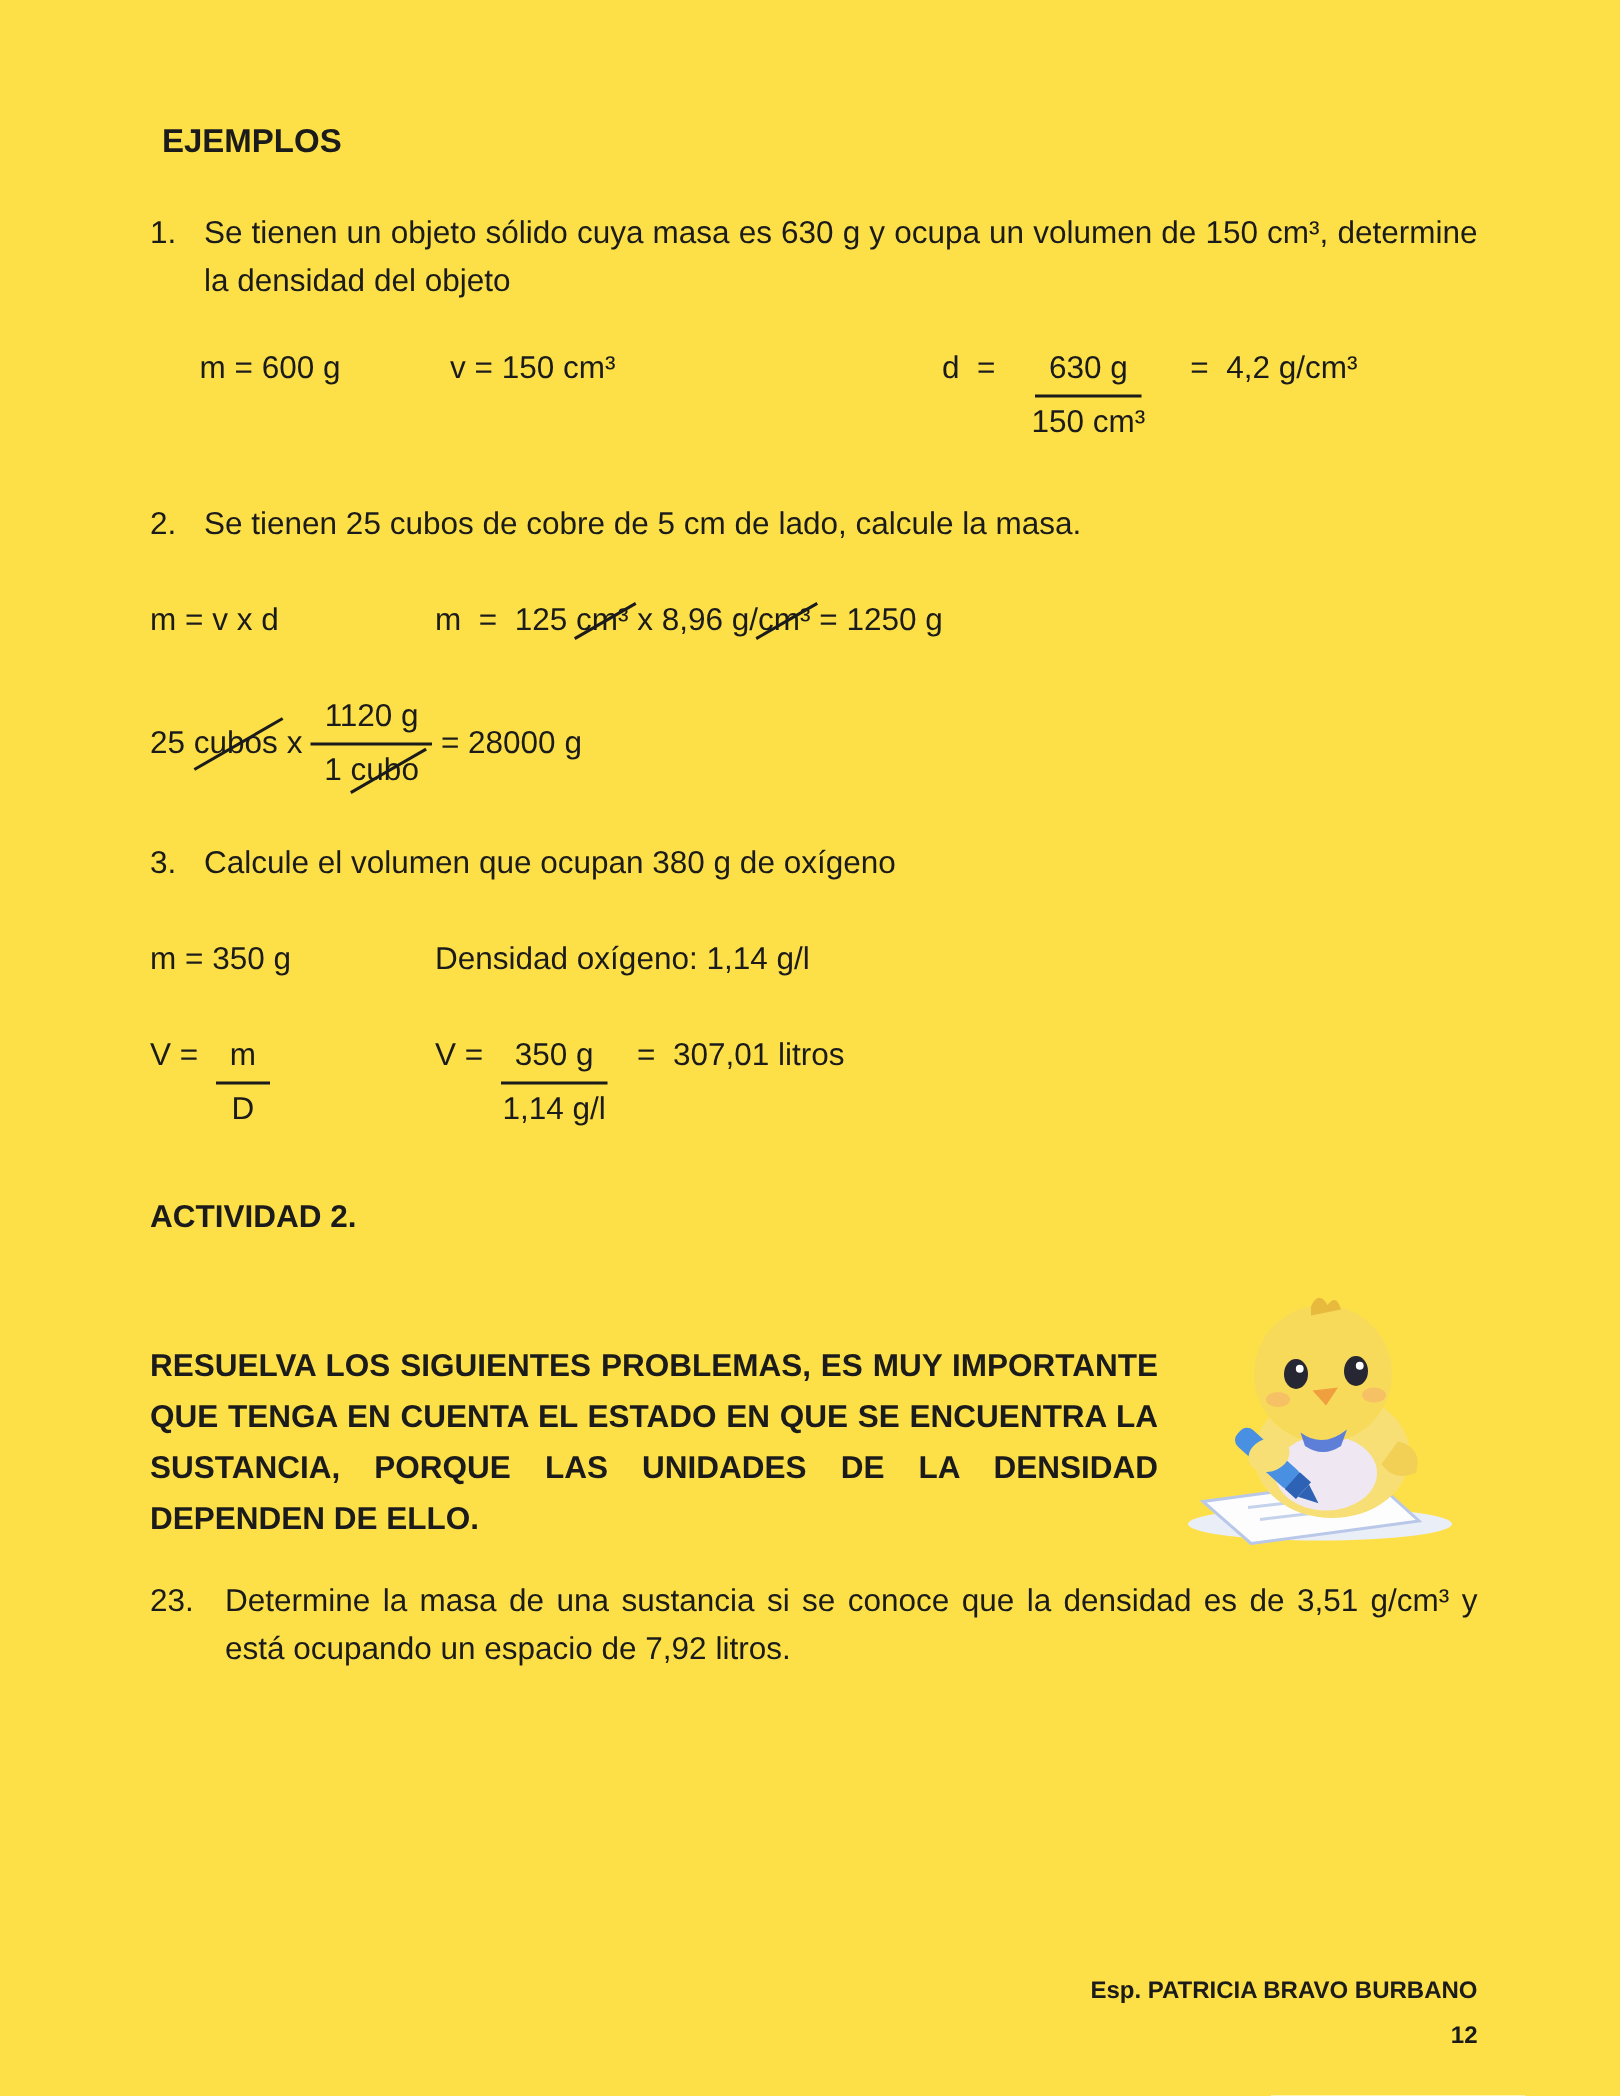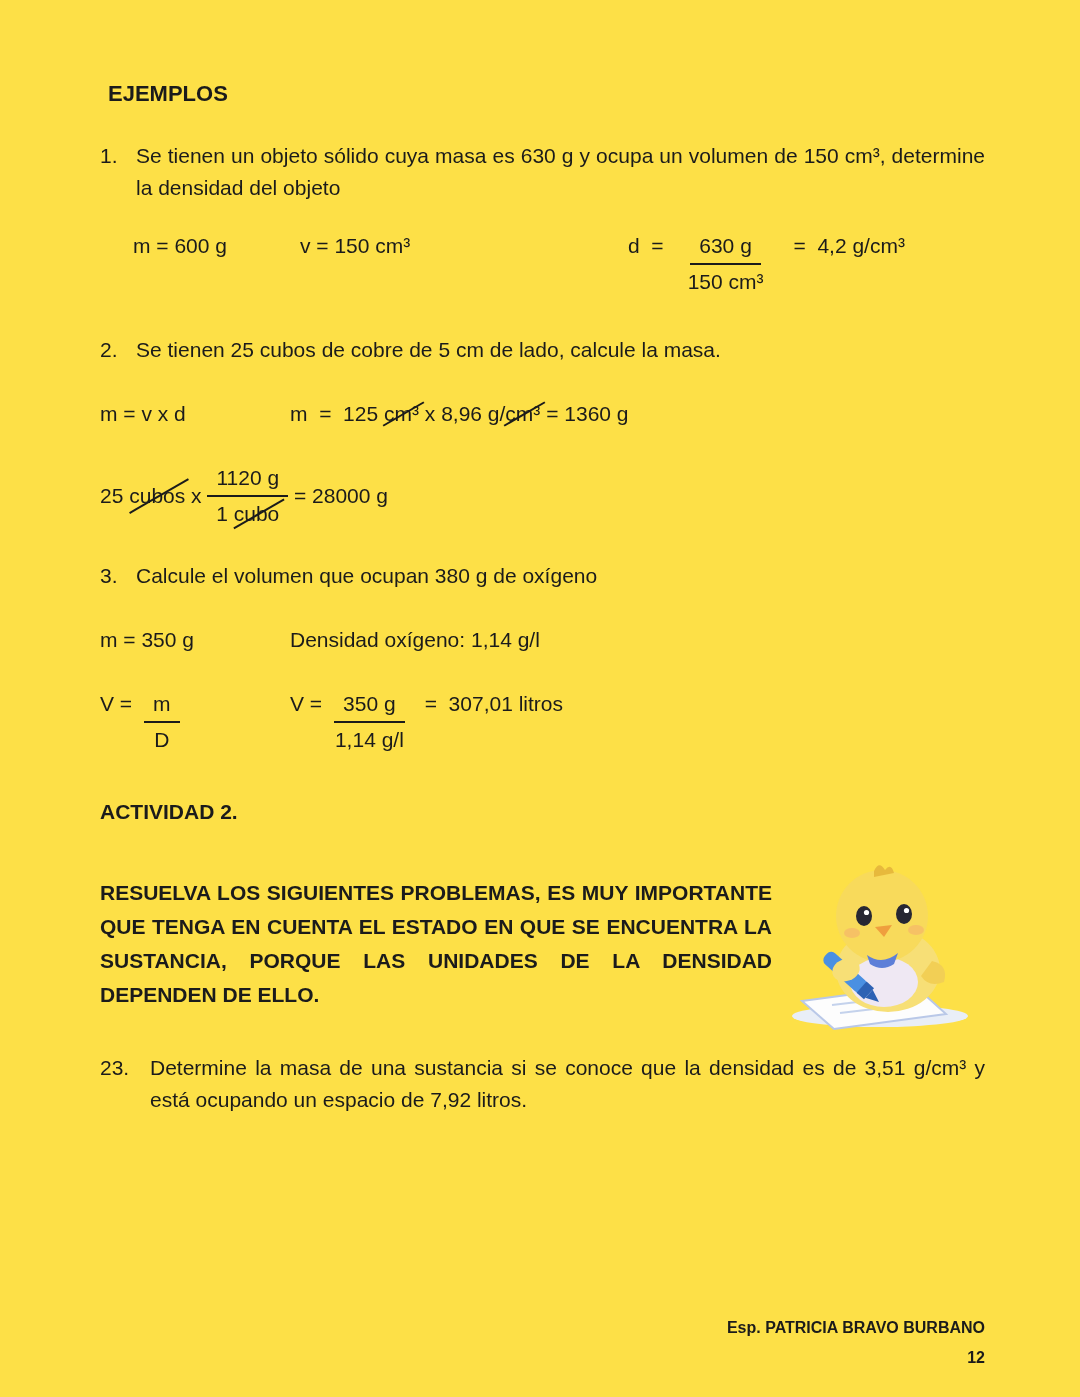--- a/index.html
+++ b/index.html
@@ -60,21 +60,21 @@
     height: 2px;
     background: #1b1b1b;
     transform: rotate(-30deg);
   }
 
   .vgroup { display: inline-flex; align-items: flex-start; }
   .vlabel { margin-right: 12px; }
 
   .actividad-heading { font-weight: bold; margin-top: 40px; }
 
-  .instr-wrap { display: flex; align-items: center; margin-top: 30px; }
+  .instr-wrap { display: flex; align-items: flex-end; margin-top: 30px; }
   .instr-text {
     width: 672px;
     flex: none;
     font-weight: bold;
     text-align: justify;
     line-height: 34px;
   }
   .chick-box { flex: 1; display: flex; justify-content: flex-end; align-items: center; }
 
   .problems { margin-top: 22px; }
@@ -117,21 +117,21 @@
 
   <div class="ex-item mt36">
     <span class="ex-num">2.</span>
     <div class="ex-text">Se tienen 25 cubos de cobre de 5 cm de lado, calcule la masa.</div>
   </div>
 
 
 
   <div class="calc-row pre">
     <span class="w190">m = v x d</span>
-    <span><span>m  =  125 </span><span class="cancel">cm³</span><span> x 8,96 g/</span><span class="cancel">cm³</span><span> = 1360 g</span></span>
+    <span><span>m  =  125 </span><span class="cancel">cm³</span><span> x 8,96 g/</span><span class="cancel">cm³</span><span> = 1250 g</span></span>
   </div>
 
   <div class="calc-row pre">
     <span>25 </span><span class="cancel">cubos</span><span> x </span>
     <span class="frac">
       <span class="fnum">1120 g</span>
       <span class="fden"><span>1 </span><span class="cancel">cubo</span></span>
     </span>
     <span> = 28000 g</span>
   </div>

